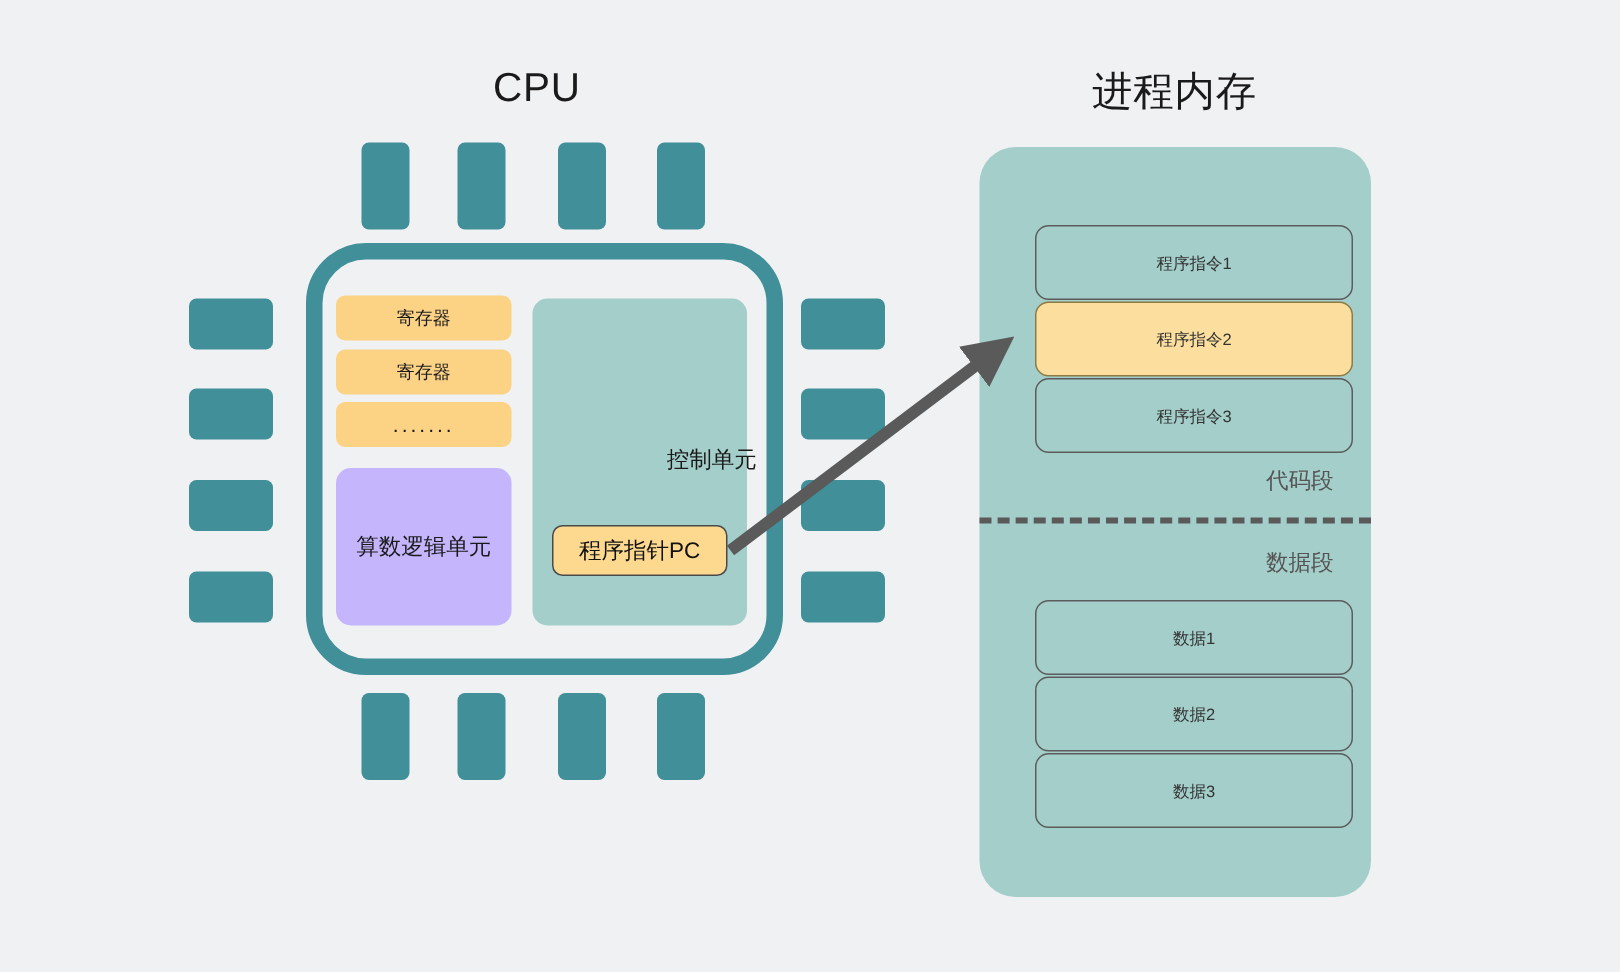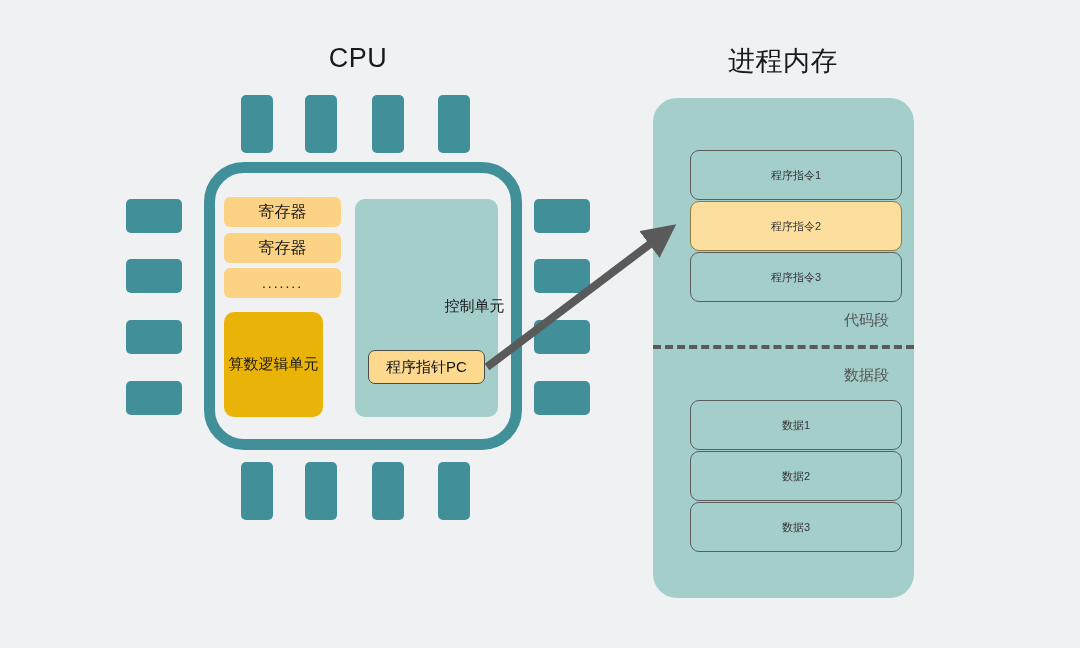--- a/index.html
+++ b/index.html
@@ -67,36 +67,36 @@
   .reg {
     position: absolute;
     left: 224px;
     width: 117px;
     height: 30px;
     background: #fcd385;
     border-radius: 6px;
     display: flex;
     align-items: center;
     justify-content: center;
-    font-size: 16px;
+    font-size: 12px;
     color: #1a1a1a;
     box-sizing: border-box;
   }
   #reg0 { top: 197px; }
   #reg1 { top: 233px; }
   #reg2 { top: 268px; letter-spacing: 2px; font-size: 14px; }
 
   
   #alu {
     position: absolute;
     left: 224px;
     top: 312px;
-    width: 99px;
+    width: 117px;
     height: 105px;
-    background: #eab308;
+    background: #c4b5fd;
     border-radius: 10px;
     display: flex;
     align-items: center;
     justify-content: center;
     font-size: 15px;
     color: #1a1a1a;
     text-align: left;
     box-sizing: border-box;
   }
 

